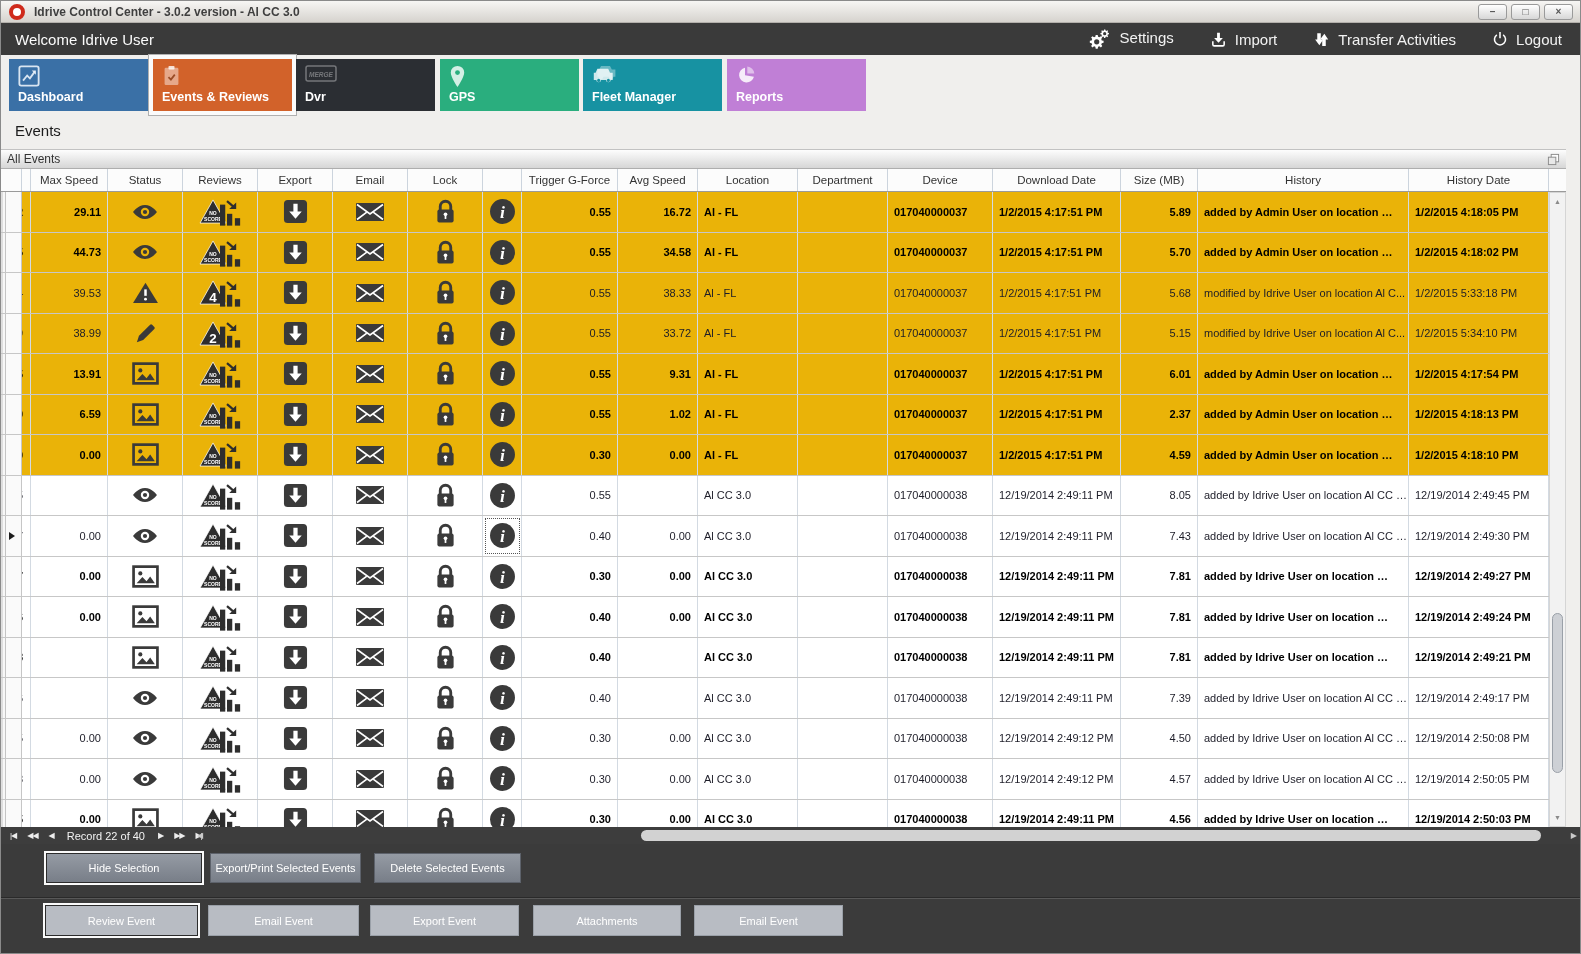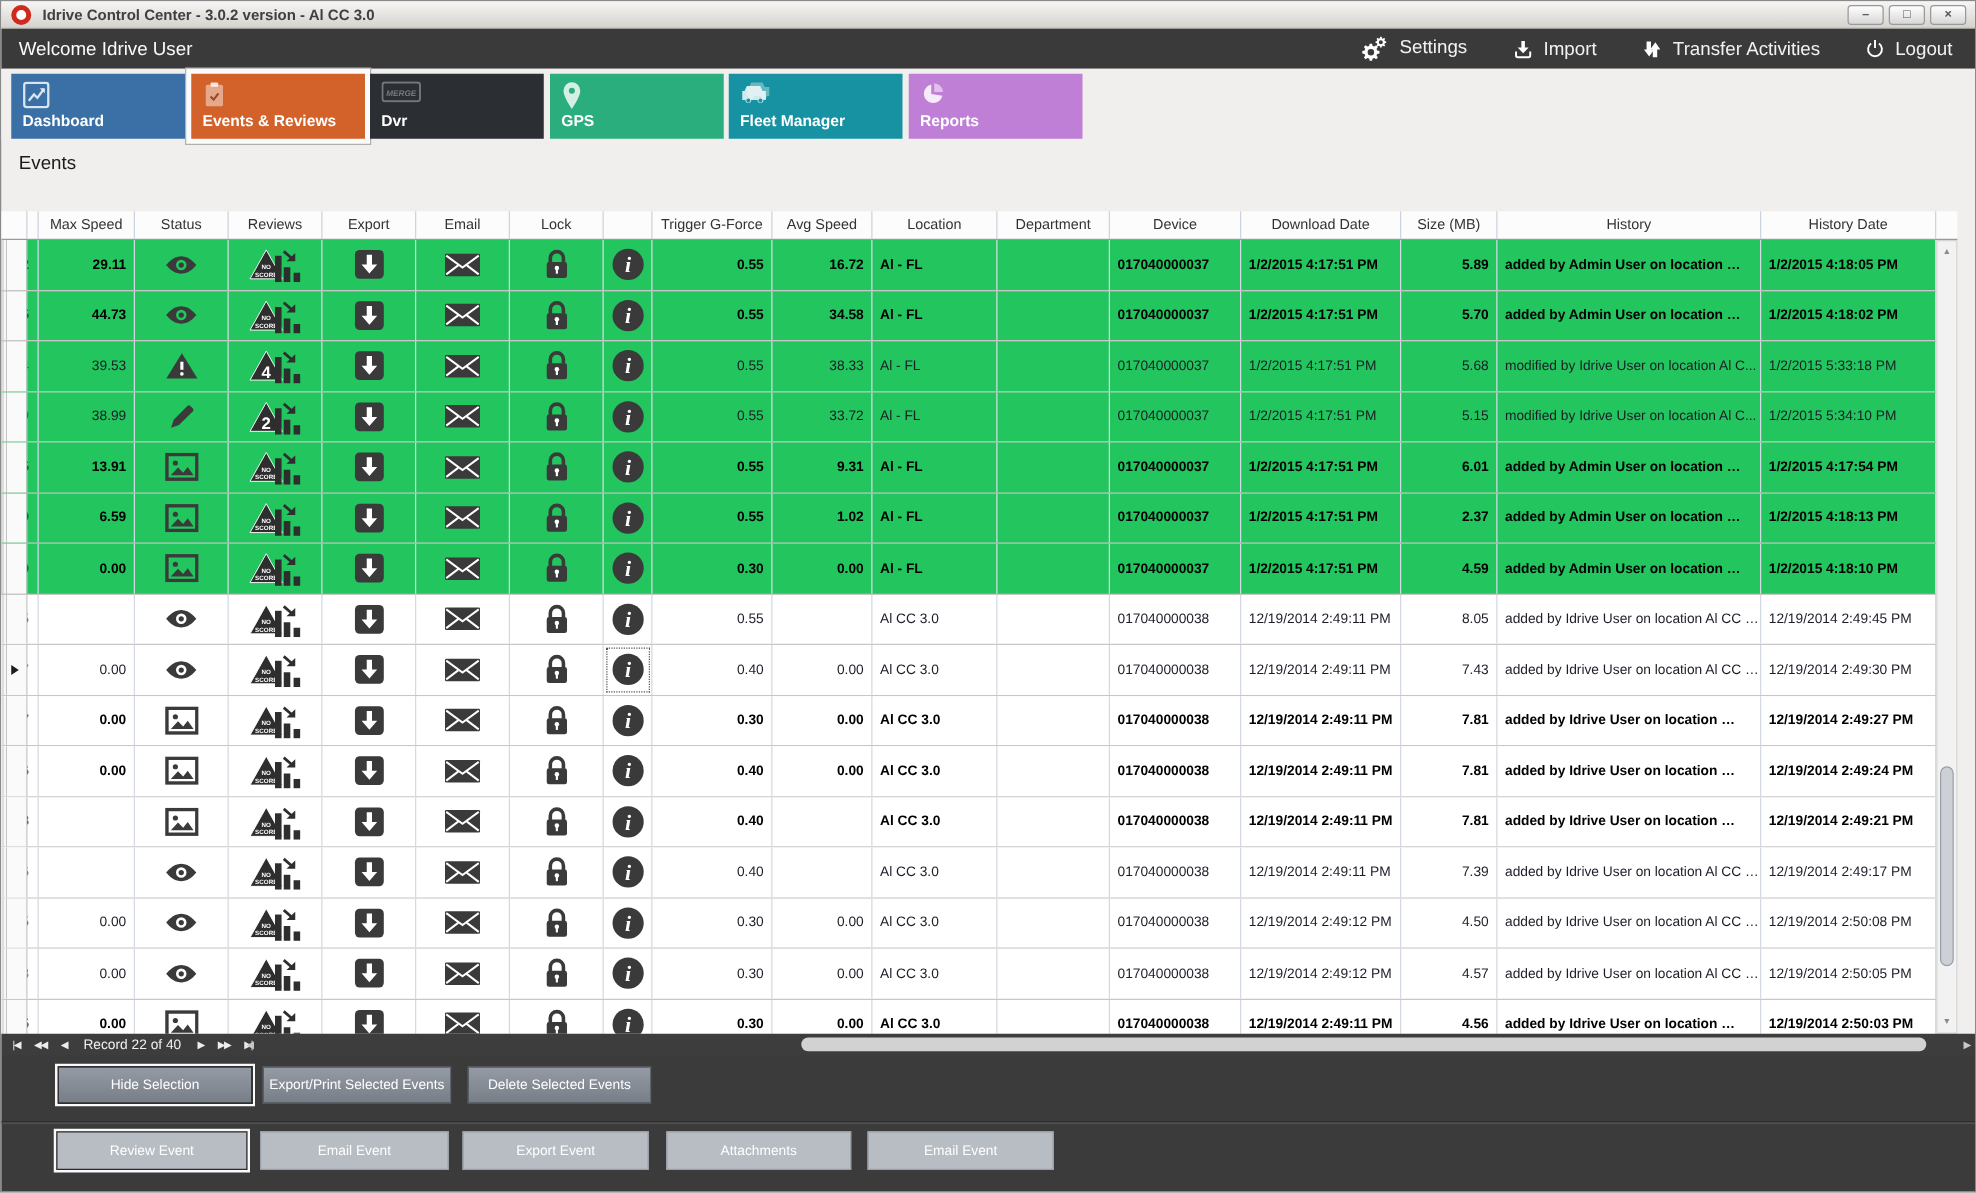--- a/index.html
+++ b/index.html
@@ -42,21 +42,21 @@
   .panel-restore { margin-left:auto; cursor:pointer; display:flex; }
 
   
   .grid { position:absolute; left:0; top:168px; width:1565px; }
   .grid-header { display:flex; height:23px; background:#fcfcfc; border-bottom:1px solid #9a9a9a; }
   .gh-cell { border-right:1px solid #ccd4dd; font-size:11.5px; color:#333;
     display:flex; align-items:center; justify-content:center; overflow:hidden; white-space:nowrap; cursor:pointer; }
   .gh-cell.filler { border-right:none; cursor:default; }
   .grid-body { position:absolute; left:0; top:23px; width:1548px; height:635px; overflow:hidden; background:#fff; }
   .grid-row { display:flex; height:40.5px; border-bottom:1px solid #c7c7c7; background:#ffffff; }
-  .grid-row.yellow { background:#22c55e; }
+  .grid-row.yellow { background:#eab308; }
   .cell { border-right:1px solid #d3dae2; display:flex; align-items:center; padding:0 6px;
     font-size:11px; color:#1d1d28; overflow:hidden; white-space:nowrap; }
   .cell.right { justify-content:flex-end; }
   .cell.center { justify-content:center; padding:0; }
   .grid-row.bold .cell { font-weight:bold; color:#000; }
   .ind-cell { padding:0; border-right:1px solid #c6c6c6;
     background:linear-gradient(90deg,#dedede 0 2px,#f7f7f7 2px 4px,#c4c4c4 4px 5px,#fafafa 5px); }
   .marker { width:0; height:0; border-left:6px solid #1c1c1c; border-top:4.5px solid transparent; border-bottom:4.5px solid transparent; margin-left:8px; }
   .id-cell { padding:0; }
   .id-cell span { margin-left:-5px; }
@@ -198,20 +198,29 @@
         <span class="ticon"><svg width="20" height="20" viewBox="0 0 24 24">
             <path d="M10.8 3.2A9 9 0 1021.5 14l-10.7-1.8z" fill="rgba(255,255,255,.85)"></path>
             <path d="M13.6 1.8a9 9 0 018.4 8.4h-8.4z" fill="rgba(255,255,255,.5)"></path>
           </svg></span>
         <span class="label">Reports</span>
       </div>
     </div>
 
   <div class="page-heading">Events</div>
 
+  <div class="panel-bar">
+    <span>All Events</span>
+    <span class="panel-restore">
+        <svg width="13" height="13" viewBox="0 0 14 14">
+          <rect x="4.5" y="1.5" width="8" height="8" fill="#fdfdfd" stroke="#8a8a8a"></rect>
+          <rect x="1.5" y="4.5" width="8" height="8" fill="#e8e8e8" stroke="#8a8a8a"></rect>
+        </svg>
+      </span>
+  </div>
 
   <div class="grid">
     <div class="grid-header">
         <div class="gh-cell" style="width:21px">
           <span></span>
         </div>
         <div class="gh-cell" style="width:9px">
           <span></span>
         </div>
         <div class="gh-cell" style="width:77px">

